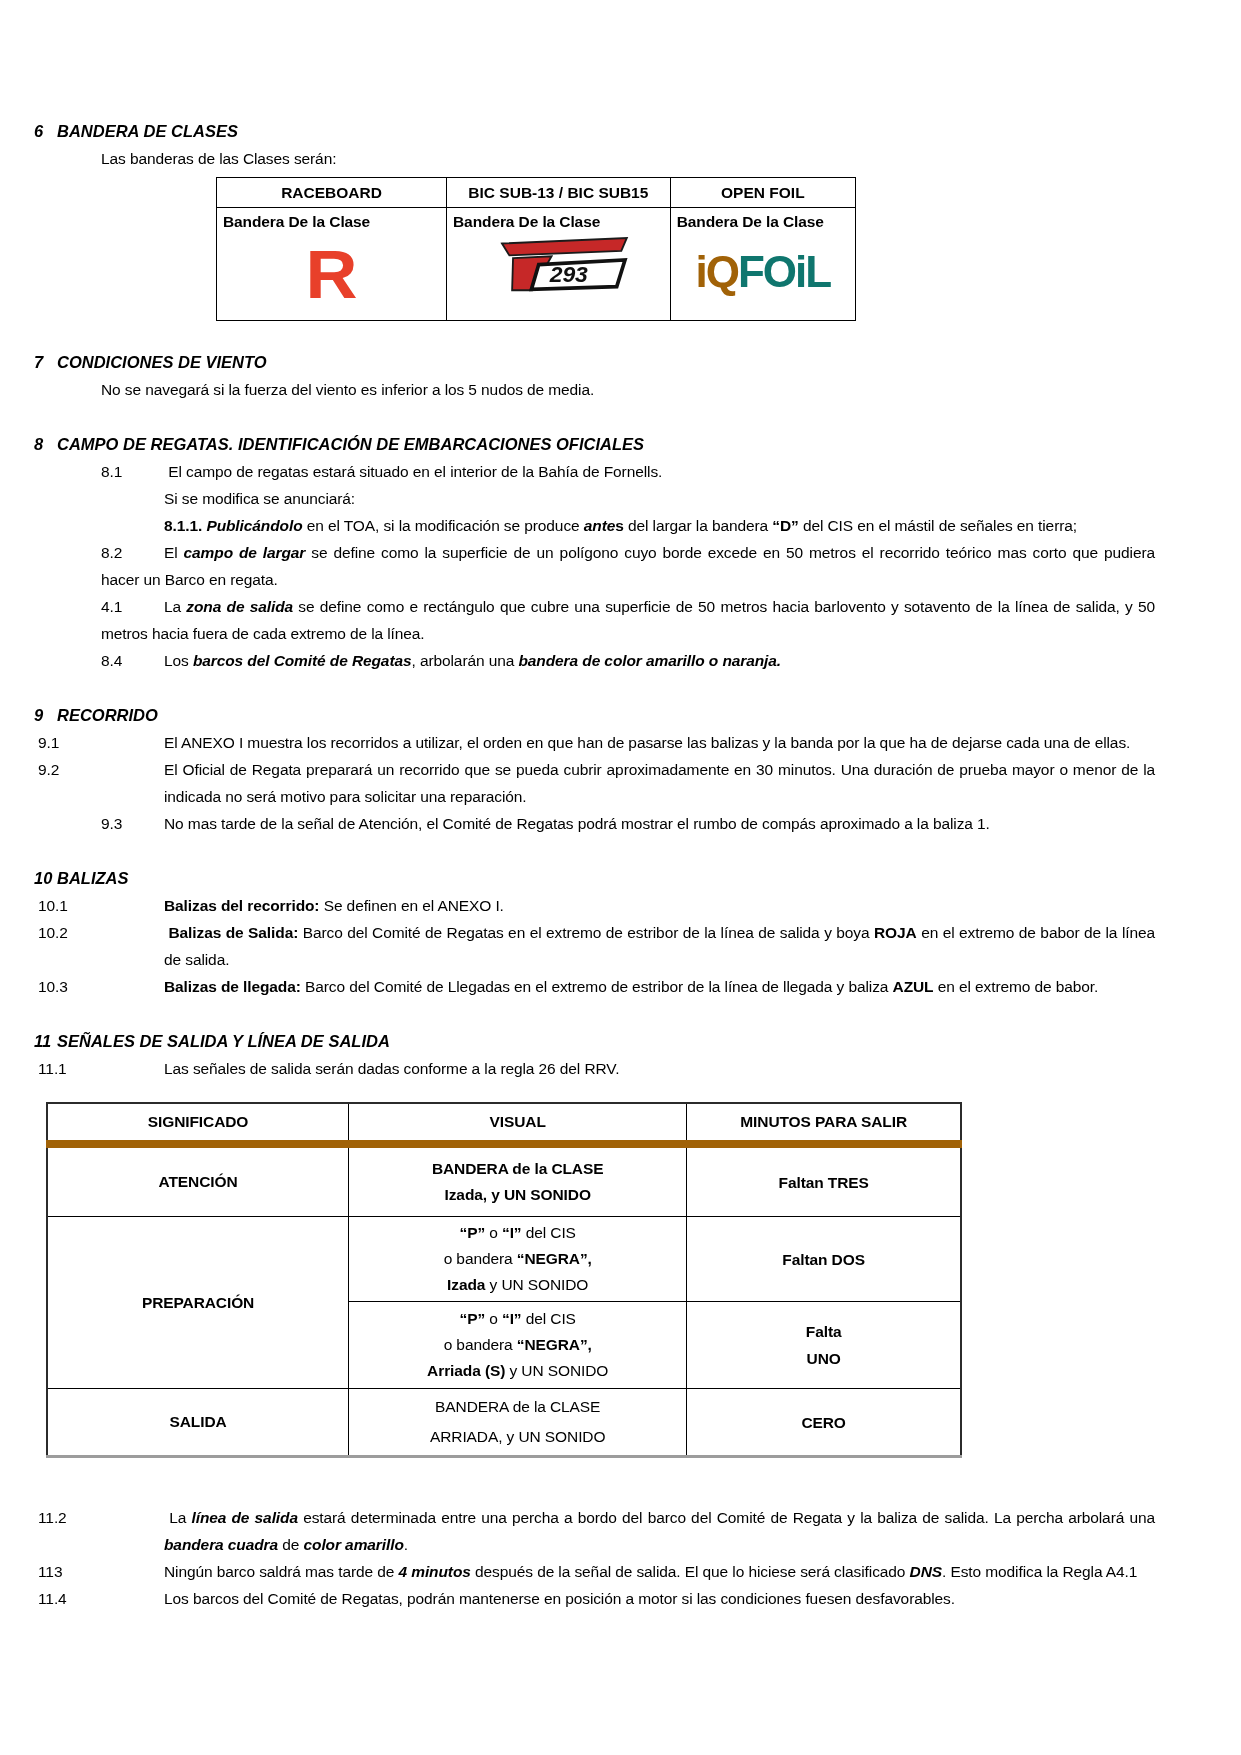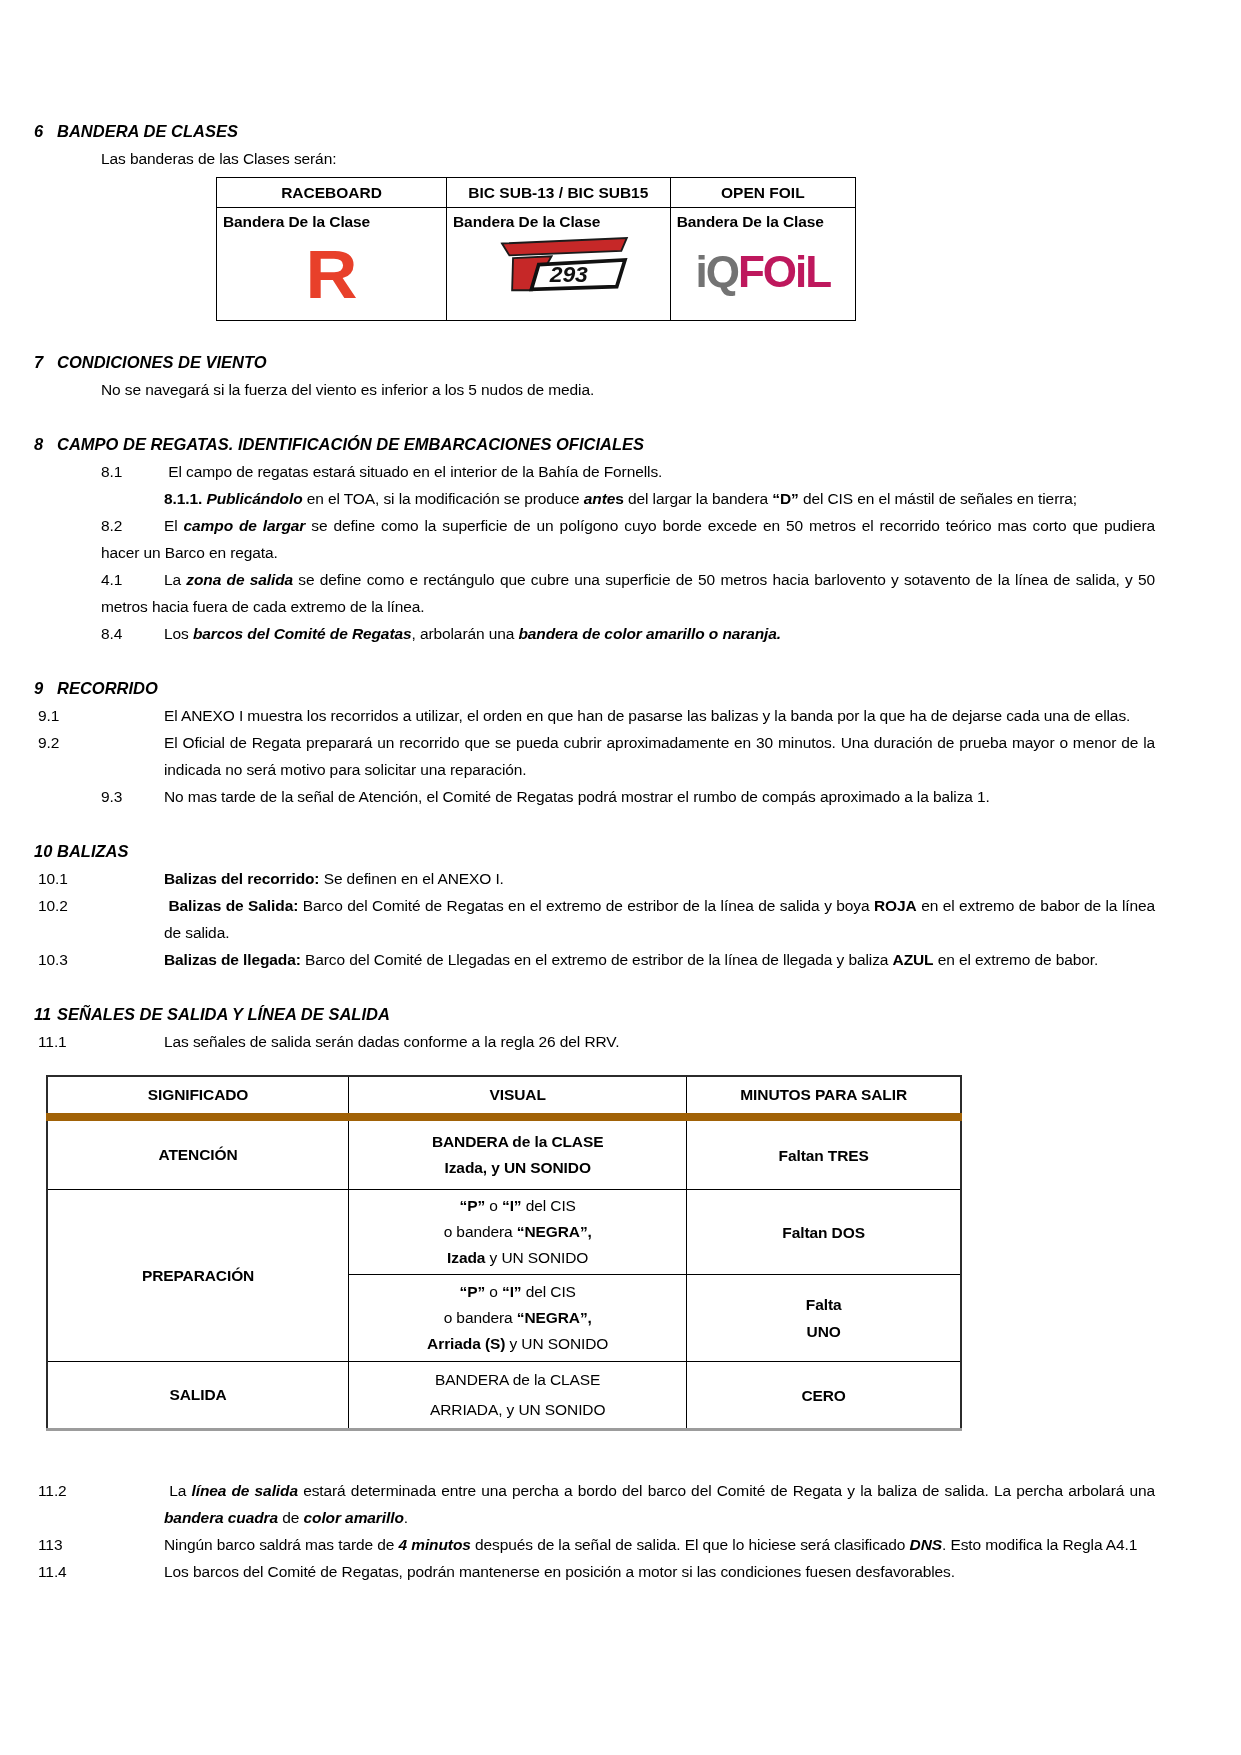--- a/index.html
+++ b/index.html
@@ -23,22 +23,22 @@
 
   
   table.flags{border-collapse:collapse;margin:5px 0 0 182px;table-layout:fixed;width:640px;border-radius:23px;}
   table.flags th,table.flags td{border:1px solid #000;padding:0;}
   table.flags th{height:29px;font-size:15.5px;font-weight:bold;text-align:center;letter-spacing:0;}
   table.flags td{height:112px;vertical-align:top;}
   .flaglabel{font-weight:bold;text-align:left;padding:1px 6px 0 6px;line-height:26px;}
   .flaglogo{text-align:center;margin-top:2px;line-height:normal;}
   .rlogo{font-size:72px;font-weight:900;color:#e8402a;line-height:74px;transform:scaleY(0.95);}
   .iqlogo{font-size:44px;font-weight:800;letter-spacing:-2px;line-height:70px;}
-  .iqlogo .iq{color:#737373;}
-  .iqlogo .foil{color:#be185d;}
+  .iqlogo .iq{color:#a16207;}
+  .iqlogo .foil{color:#0f766e;}
 
   
   table.sigtable{border-collapse:collapse;width:916px;margin:20px 0 0 12px;
     border:2px solid #2b2b2b;border-bottom:3px solid #9c9c9c;}
   table.sigtable td{border:1px solid #000;text-align:center;vertical-align:middle;padding:2px 6px;line-height:26px;font-size:15.5px;}
   table.sigtable .thead td{height:32px;font-weight:bold;border-bottom:8px solid #a16207;}
   .sig,.min{font-weight:bold;}
   .r1 td{height:64px;}
   .r2 td{height:80px;}
   .r3 td{height:82px;}
@@ -96,20 +96,21 @@
   </section>
 
   <section>
     <div class="h"><span class="hnum">7</span><span>CONDICIONES DE VIENTO</span></div>
     <p class="cont0">No se navegará si la fuerza del viento es inferior a  los 5 nudos de media.</p>
   </section>
 
   <section>
     <div class="h"><span class="hnum">8</span><span>CAMPO DE REGATAS. IDENTIFICACIÓN DE EMBARCACIONES OFICIALES</span></div>
     <p class="item flat"><span class="num">8.1</span><span><span> El campo de regatas estará situado en el interior de la Bahía de Fornells.</span></span></p>
+    <p class="cont"><span>Si se modifica se anunciará:</span></p>
     <p class="cont"><span class="b">8.1.1. </span><span class="b i">Publicándolo</span><span> en el TOA, si la modificación se produce </span><span class="b i">ante</span><span class="b">s</span><span> del largar la bandera </span><span class="b">“D”</span><span> del CIS en el mástil de señales en tierra;</span></p>
     <p class="item flat"><span class="num">8.2</span><span><span>El </span><span class="b i">campo de largar</span><span> se define como la superficie de un polígono cuyo borde excede en 50 metros el recorrido teórico mas corto que pudiera hacer un Barco en regata.</span></span></p>
     <p class="item flat"><span class="num">4.1</span><span><span>La </span><span class="b i">zona de salida</span><span> se define como e rectángulo que cubre una superficie de 50 metros hacia barlovento y sotavento de la línea de salida, y 50 metros hacia fuera de cada extremo de la línea.</span></span></p>
     <p class="item flat"><span class="num">8.4</span><span><span>Los </span><span class="b i">barcos del Comité de Regatas</span><span>, arbolarán una </span><span class="b i">bandera de color amarillo o naranja.</span></span></p>
   </section>
 
   <section>
     <div class="h"><span class="hnum">9</span><span>RECORRIDO</span></div>
     <p class="item hang"><span class="num">9.1</span><span><span>El ANEXO I muestra los recorridos a utilizar, el orden en que han de pasarse las balizas y la banda por la que ha de dejarse cada una de ellas.</span></span></p>
     <p class="item hang"><span class="num">9.2</span><span><span>El Oficial de Regata preparará un recorrido que se pueda cubrir aproximadamente en 30 minutos. Una duración de prueba mayor o menor de la indicada no será motivo para solicitar una reparación.</span></span></p>

